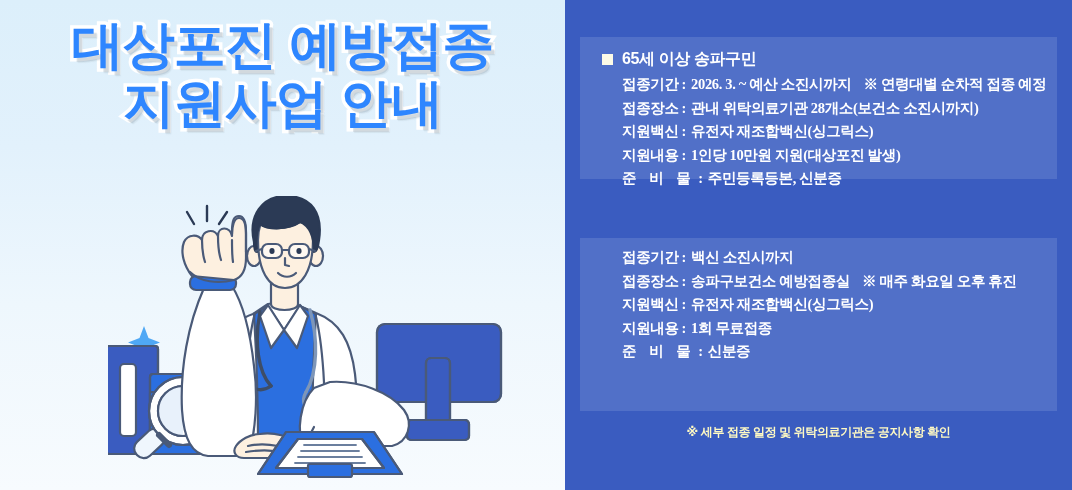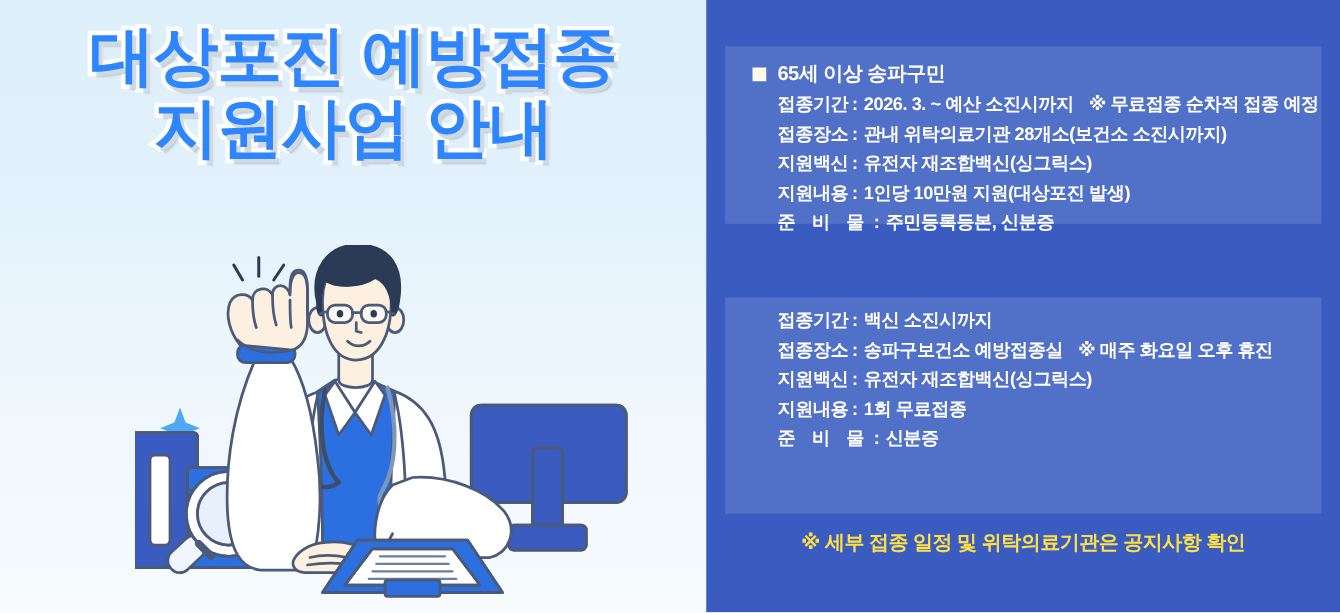--- a/index.html
+++ b/index.html
@@ -104,35 +104,36 @@
   .detail-row {
     display: flex;
     align-items: baseline;
     color: #ffffff;
     font-size: 14.5px;
     font-weight: 800;
     letter-spacing: -0.35px;
     line-height: 1.0;
     margin-bottom: 9px;
     white-space: nowrap;
+    font-family: Liberation Serif, serif;
   }
   .d-label { flex: none; }
   .d-label.spaced { letter-spacing: 4.5px; }
   .d-colon { padding: 0 5px 0 3px; flex: none; }
   .d-value { flex: none; }
   .d-note { padding-left: 12px; flex: none; }
 
   .footer-note {
     position: absolute;
     left: 15px;
     top: 424px;
     width: 477px;
     text-align: center;
-    color: #fde047;
-    font-size: 16px;
+    color: #fef9c3;
+    font-size: 12px;
     font-weight: 900;
     letter-spacing: -0.4px;
     white-space: nowrap;
   }
 </style>
 </head>
 <body>
 
 <div class="banner">
 
@@ -303,21 +304,21 @@
       <div class="box-head">
         <span class="bullet-sq"></span>
         <span class="box-title">65세 이상 송파구민</span>
       </div>
       <div class="detail-rows">
 
         <div class="detail-row">
           <span class="d-label">접종기간</span>
           <span class="d-colon">:</span>
           <span class="d-value">2026. 3. ~ 예산 소진시까지</span>
-          <span class="d-note">※ 무료접종 순차적 접종 예정</span>
+          <span class="d-note">※ 연령대별 순차적 접종 예정</span>
         </div>
 
         <div class="detail-row">
           <span class="d-label">접종장소</span>
           <span class="d-colon">:</span>
           <span class="d-value">관내 위탁의료기관 28개소(보건소 소진시까지)</span>
           <span class="d-note"></span>
         </div>
 
         <div class="detail-row">

